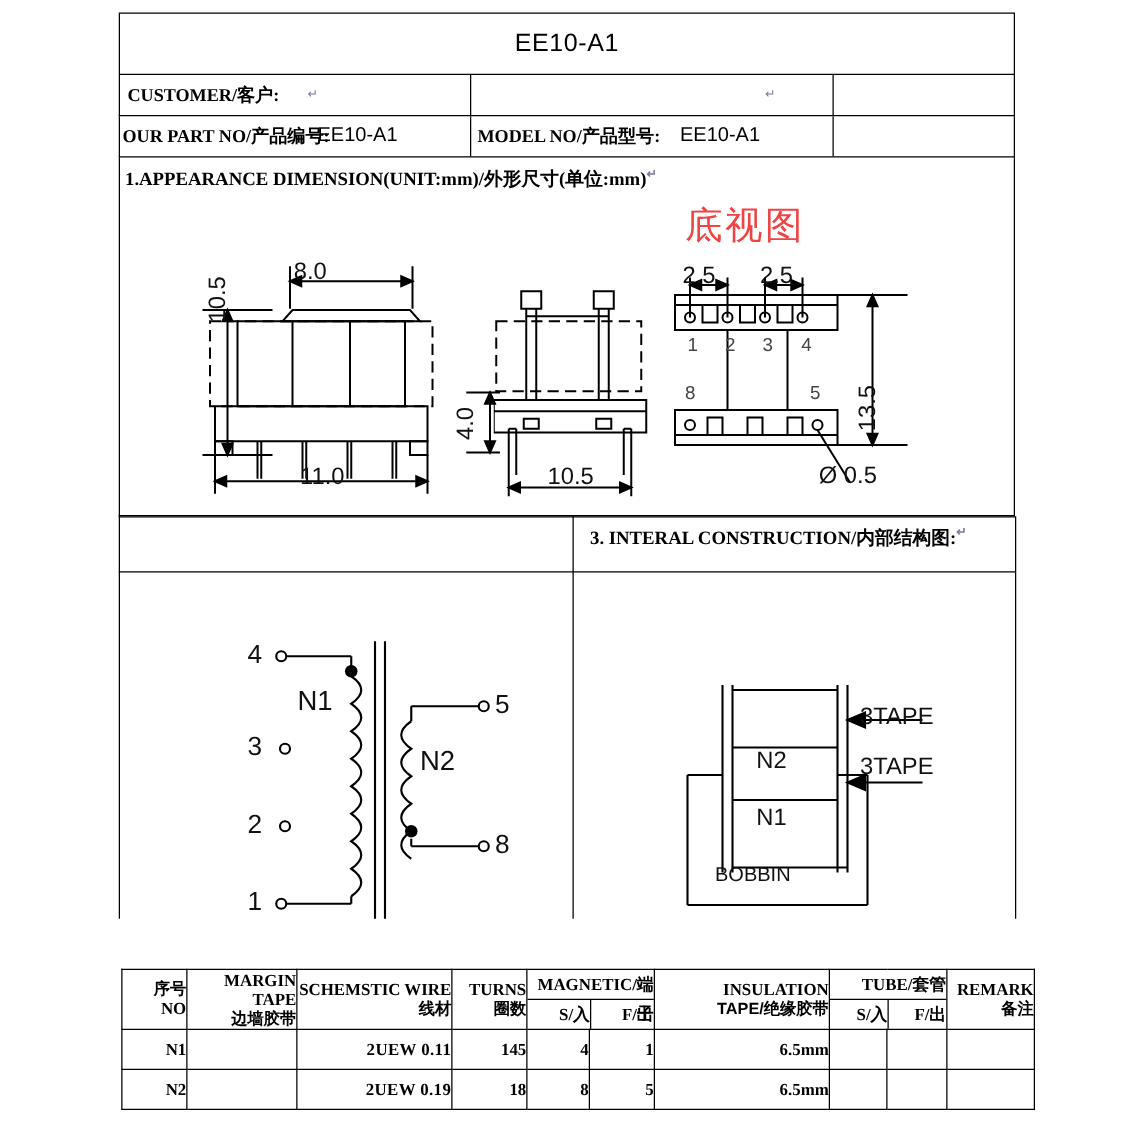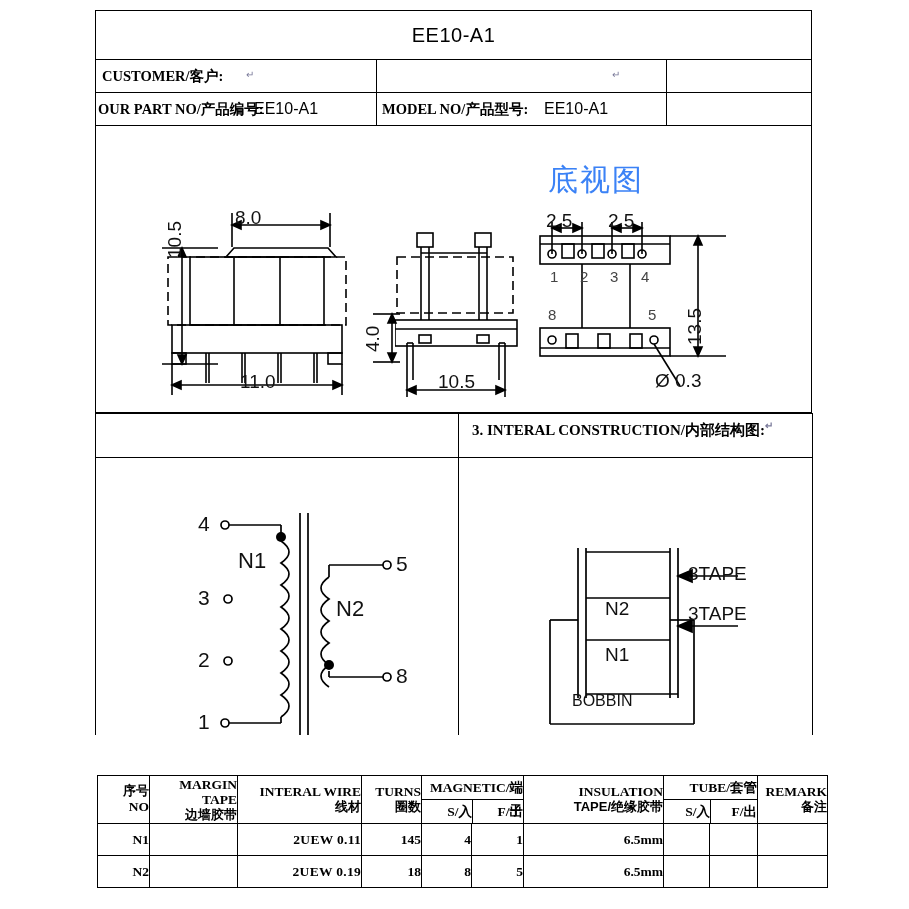--- a/index.html
+++ b/index.html
@@ -25,21 +25,21 @@
   .specCellDiv{position:absolute;top:0;bottom:0;width:0;border-left:1.6px solid #000;}
   .specTxt{position:absolute;top:50%;transform:translateY(-50%);
            font-family:"Liberation Serif",serif;font-weight:bold;font-size:14.5px;white-space:nowrap;}
   .specVal{font-family:"Liberation Sans",sans-serif;font-weight:normal;font-size:16px;}
   .pilcrow{color:#7a7a9a;font-size:10px;vertical-align:super;}
 
   
   #sec1{left:95px;top:126px;width:717px;height:287px;border-top:none;}
   #sec1Label{left:100px;top:133px;font-weight:bold;font-size:15px;white-space:nowrap;
              font-family:"Liberation Serif",serif;}
-  #bottomViewLabel{left:548px;top:160px;font-size:30px;color:#3b82f6;
+  #bottomViewLabel{left:548px;top:160px;font-size:30px;color:#ef4444;
                    font-family:"Liberation Sans",sans-serif;letter-spacing:2px;}
 
   
   #sec23{left:95px;top:413px;width:717px;height:322px;border:none;}
   #sec23 .hline{position:absolute;left:0;width:717px;height:0;border-top:1.6px solid #000;}
   #sec23 .vline{position:absolute;top:0;height:322px;width:0;border-left:1.6px solid #000;}
   #sec2Label{left:100px;top:425px;font-weight:bold;font-size:15px;white-space:nowrap;}
   #sec3Label{left:472px;top:420px;font-weight:bold;font-size:15px;white-space:nowrap;}
 
   .leftEdge{position:absolute;left:95px;top:413px;height:322px;border-left:1.6px solid #000;}
@@ -87,20 +87,23 @@
     <div class="specCellDiv" style="left:280px"></div>
     <div class="specCellDiv" style="left:570px"></div>
     <span class="specTxt" style="left:2px">OUR PART NO/产品编号:</span>
     <span class="specTxt specVal" style="left:158px">EE10-A1</span>
     <span class="specTxt" style="left:286px">MODEL NO/产品型号:</span>
     <span class="specTxt specVal" style="left:448px">EE10-A1</span>
   </div>
 
   <div class="frame" id="sec1"></div>
 
+  <div class="abs" id="sec1Label">
+    <span>1.APPEARANCE  DIMENSION(UNIT:mm)/外形尺寸(单位:mm)</span><span class="pilcrow">↵</span>
+  </div>
 
   <div class="abs" id="bottomViewLabel">底视图</div>
 
   <svg class="abs" style="left:160px;top:205px" width="250" height="195">
     <g stroke="#000" fill="none" stroke-width="1.6">
 
       <line x1="72" y1="8" x2="72" y2="42"></line>
       <line x1="170" y1="8" x2="170" y2="42"></line>
       <line x1="72" y1="20" x2="170" y2="20"></line>
       <path d="M72 20 l9 -4 v8 z" fill="#000"></path>
@@ -234,21 +237,21 @@
       <line x1="168" y1="28" x2="168" y2="148"></line>
       <path d="M168 28 l-4 9 h8 z" fill="#000"></path>
       <path d="M168 148 l-4 -9 h8 z" fill="#000"></path>
 
       <line x1="124" y1="136" x2="150" y2="178"></line>
     </g>
   </svg>
   <span class="dim" style="left:546px;top:210px">2.5</span>
   <span class="dim" style="left:608px;top:210px">2.5</span>
   <span class="dim" style="left:684px;top:345px;transform:rotate(-90deg);transform-origin:left top;">13.5</span>
-  <span class="dim" style="left:655px;top:370px">Ø 0.3</span>
+  <span class="dim" style="left:655px;top:370px">Ø 0.5</span>
 
   <span class="pinnum" style="left:550px;top:268px">1</span>
   <span class="pinnum" style="left:580px;top:268px">2</span>
   <span class="pinnum" style="left:610px;top:268px">3</span>
   <span class="pinnum" style="left:641px;top:268px">4</span>
   <span class="pinnum" style="left:548px;top:306px">8</span>
   <span class="pinnum" style="left:648px;top:306px">5</span>
 
   <div class="abs" id="sec23">
     <div class="hline" style="top:0"></div>
@@ -354,21 +357,21 @@
         <tr class="hd">
       <td rowspan="1">
         <div class="cn">序号</div>
         <div>NO</div>
       </td>
       <td>
         <div>MARGIN TAPE</div>
         <div class="cn">边墙胶带</div>
       </td>
       <td>
-        <div>INTERAL WIRE</div>
+        <div>SCHEMSTIC WIRE</div>
         <div class="cn">线材</div>
       </td>
       <td>
         <div>TURNS</div>
         <div class="cn">圈数</div>
       </td>
       <td colspan="2" style="padding:0">
         <div style="border-bottom:1.4px solid #000;height:23px;line-height:23px">MAGNETIC/端子</div>
         <div style="display:flex;height:23px;line-height:23px">
           <div style="flex:0 0 50px;border-right:1.4px solid #000" class="sub">S/入</div>

